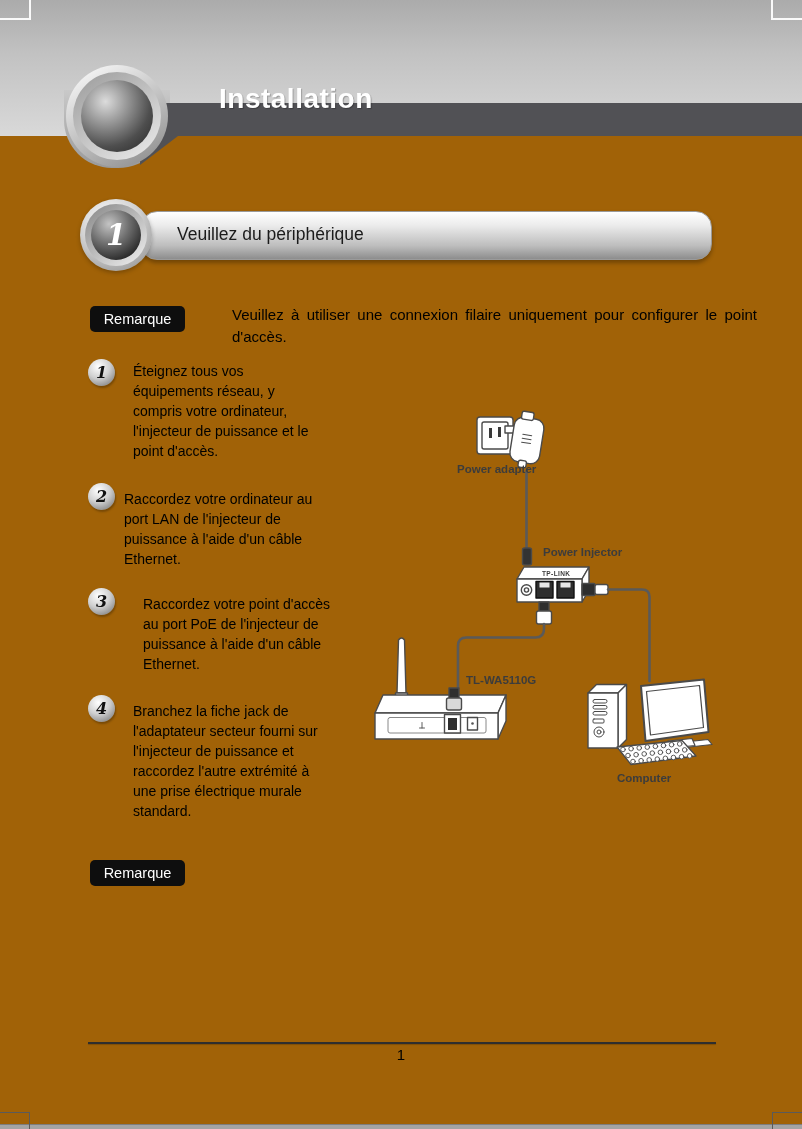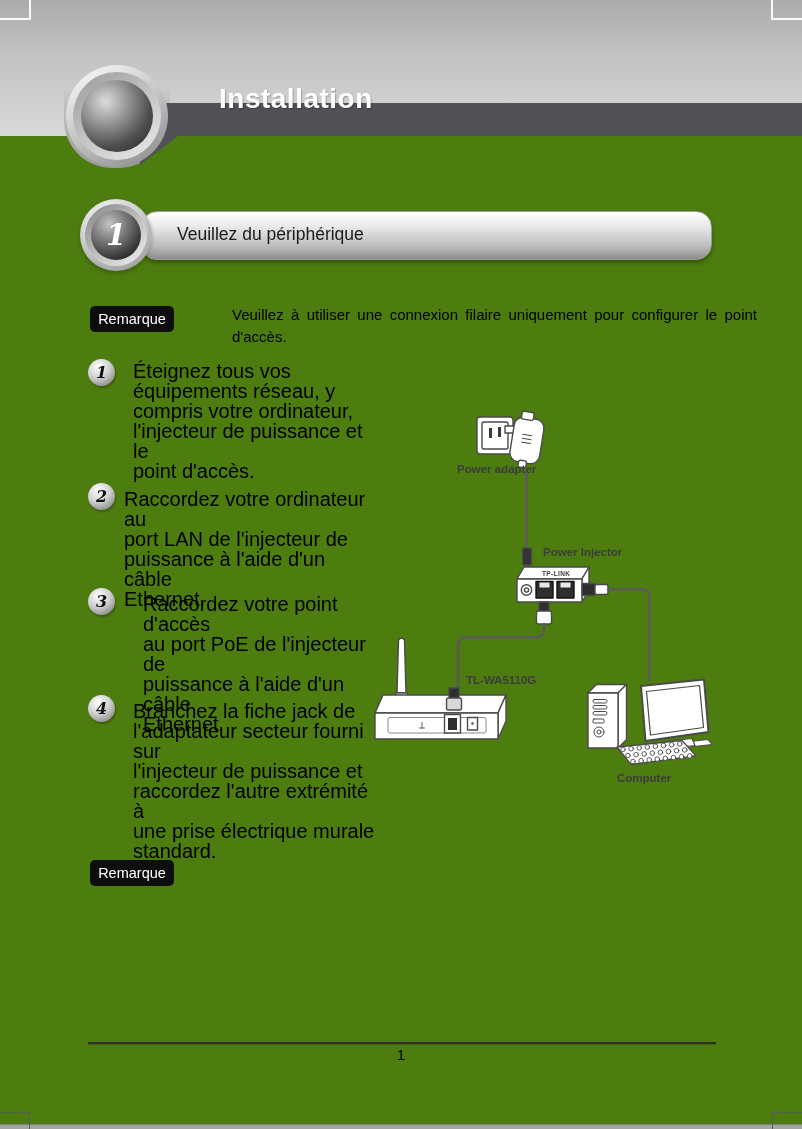--- a/index.html
+++ b/index.html
@@ -1,16 +1,16 @@
 <!DOCTYPE html>
 <html><head>
 <meta charset="utf-8">
 <style>
   html,body{margin:0;padding:0;background:#fff;}
-  .page{position:relative;width:802px;height:1129px;background:#4d7c0f;overflow:hidden;
+  .page{position:relative;width:802px;height:1129px;background:#a16207;overflow:hidden;
         font-family:"Liberation Sans","DejaVu Sans",sans-serif;color:#000;}
   .abs{position:absolute;}
 
   
   .hdr-gray{left:0;top:0;width:802px;height:136px;
             background:linear-gradient(180deg,#ababab 0%,#c2c2c2 40%,#d9d9d9 100%);}
   .hdr-swoosh{left:64px;top:90px;width:106px;height:78px;border-radius:0 0 52px 48px;
               background:linear-gradient(180deg,#c9c9c9,#999);}
   .hdr-dark{left:118px;top:103px;right:0;height:33px;background:#515155;}
   .hdr-wedge{left:140px;top:136px;width:38px;height:29px;background:#515155;
@@ -42,31 +42,31 @@
               background:radial-gradient(circle at 40% 30%,#ffffff,#d2d2d2 45%,#969696 88%);
               box-shadow:0 2px 4px rgba(0,0,0,.25);}
   .sec-sphere .ring{position:absolute;inset:5px;border-radius:50%;
               background:linear-gradient(320deg,#f2f2f2,#868686);}
   .sec-sphere .ball{position:absolute;inset:11px;border-radius:50%;
               background:radial-gradient(circle at 36% 28%,#c4c4c4,#6e6e6e 42%,#181818 88%);}
   .sec-sphere .num{position:absolute;inset:0;display:flex;align-items:center;justify-content:center;
               color:#fff;font-family:"DejaVu Serif",serif;font-style:italic;font-weight:bold;font-size:29px;}
 
   
-  .note-badge{width:84px;height:26px;background:#0e0e0e;color:#fff;border-radius:5px;
+  .note-badge{width:95px;height:26px;background:#0e0e0e;color:#fff;border-radius:5px;
               display:flex;align-items:center;justify-content:center;font-size:14.5px;}
   .note-text{width:525px;font-size:15px;text-align:justify;margin-left:44px;}
 
   
   .step-sphere{width:27px;height:27px;border-radius:50%;
                background:radial-gradient(circle at 38% 28%,#ffffff,#d0d0d0 45%,#8b8b8b 82%,#707070 100%);
                box-shadow:1px 2px 2px rgba(0,0,0,.25);
                display:flex;align-items:center;justify-content:center;
                font-family:"DejaVu Serif",serif;font-style:italic;font-weight:bold;font-size:16px;color:#101010;}
-  .step-text{width:248px;font-size:20px;line-height:20px;}
+  .step-text{width:248px;font-size:14px;line-height:20px;}
 
   
   .footer-line{left:88px;top:1042px;width:628px;border-top:2px solid #2e2e2e;
                box-shadow:0 1px 1px rgba(0,0,0,.2);}
   .page-number{left:0;right:0;top:1046px;text-align:center;font-size:15px;}
 
   
   .diagram{left:365px;top:392px;}
   .diagram text{font-family:"Liberation Sans","DejaVu Sans",sans-serif;font-weight:bold;fill:#3c3c3c;}
 </style>

